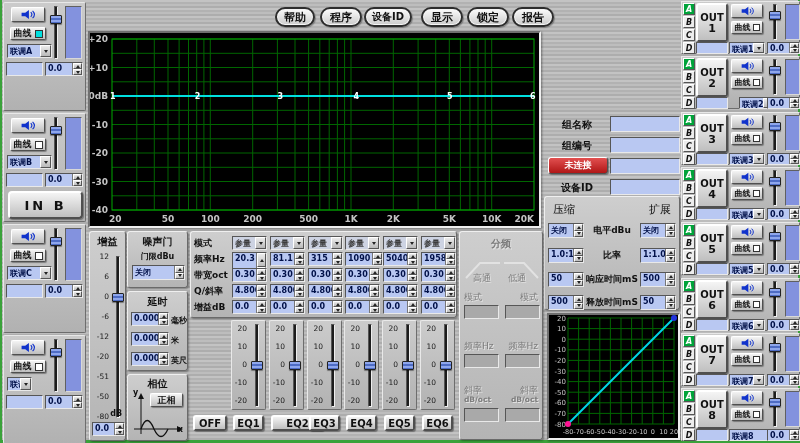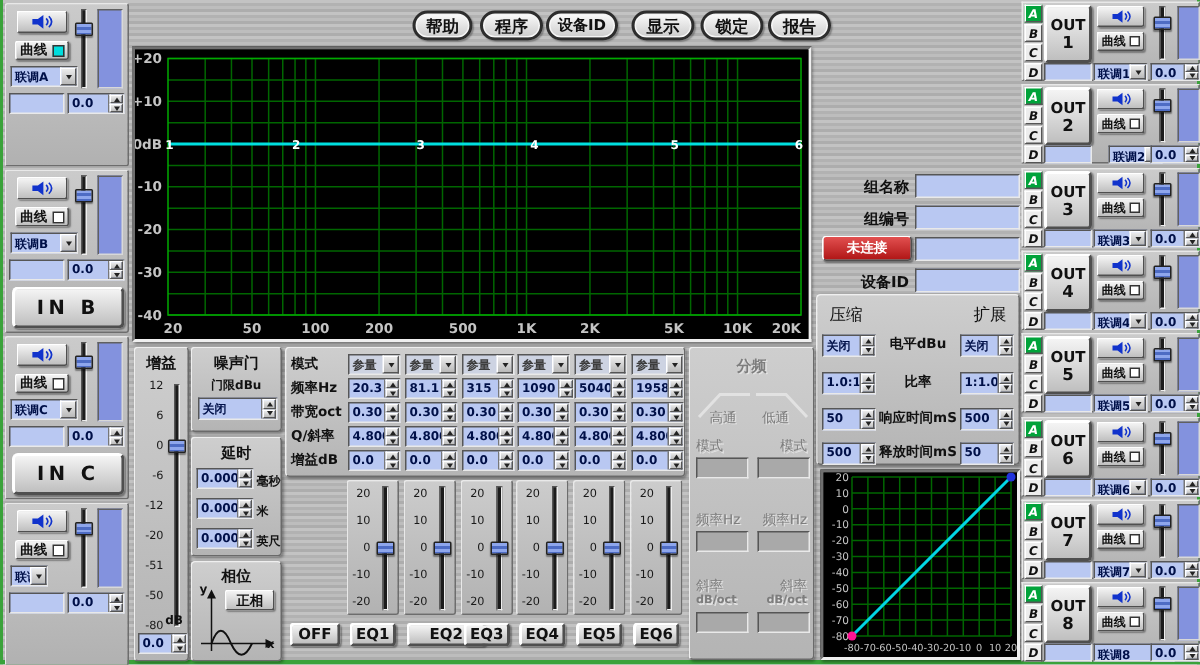--- a/index.html
+++ b/index.html
@@ -41,21 +41,21 @@
 .onum{font-size:11px}
 
 .ttl{position:absolute;width:100%;text-align:center;font-weight:bold;font-size:10px}
 .lbl9{position:absolute;font-size:9px;font-weight:normal}
 .lbl8{position:absolute;font-size:8px;font-weight:bold}
 .dis{color:#7d7d7d;text-shadow:1px 1px 0 #e3e3e3}
 .fld.gray{background:#a9a9a9}
 .combo.grayc{background:#cdd3e2}
 .combo.grayc .cv{color:#3c3c3c}
 
-.inflbl{position:absolute;width:58px;text-align:right;font-size:10px;font-weight:bold}
+.inflbl{position:absolute;width:58px;text-align:center;font-size:10px;font-weight:bold}
 
 .eqlbl{position:absolute;left:3px;width:37px;font-size:9px;font-weight:bold;line-height:14px}
 .strip{position:absolute;width:35px;background:linear-gradient(180deg,#cccccc,#b2b2b2);border:1px solid;border-color:#e9e9e9 #6d6d6d #6d6d6d #e9e9e9;border-radius:2px}
 .scale{position:absolute;display:flex;flex-direction:column;justify-content:space-between;font-size:7.5px;text-align:right;color:#1a1a1a}
 .scale span{line-height:8px}
 .eqbtn{font-weight:bold;font-size:10px;border-width:2px;border-radius:3px}
 </style>
 </head>
 <body>
 
@@ -161,21 +161,20 @@
         <span class="sv">0.0</span>
         <i class="ud">
           <i>
             <u class="tu"></u>
           </i>
           <i>
             <u class="td"></u>
           </i>
         </i>
       </div>
-    <div class="btn inbtn">IN C</div>
   </div>
 
   <div class="inblk" style="top:335px">
     <div class="btn spkr" style="left:7px;top:4px;width:34px;height:15px">
         <svg width="16" height="11" viewBox="0 0 16 12">
           <polygon points="1,4 5,4 9,1 9,11 5,8 1,8" fill="#1133cc"></polygon>
           <path d="M11 3.5 q2.5 2.5 0 5 M13 2 q4 4 0 8" stroke="#1133cc" fill="none" stroke-width="1.2"></path>
         </svg>
       </div>
     <div class="vsl" style="left:45px;top:3px;width:13px;height:53px">
@@ -558,21 +557,21 @@
     <span class="eqlbl" style="top:36px">带宽oct</span>
     <span class="eqlbl" style="top:52px">Q/斜率</span>
     <span class="eqlbl" style="top:68px">增益dB</span>
 
     <div class="combo grayc" style="left:41px;top:4px;width:35px;height:14px">
         <span class="cv">参量</span>
         <i class="cb">
           <i class="td"></i>
         </i>
       </div>
-    <div class="spin" style="left:41px;top:20px;width:35px;height:14px">
+    <div class="spin" style="left:41px;top:20px;width:35px;height:30px">
         <span class="sv">20.3</span>
         <i class="ud">
           <i>
             <u class="tu"></u>
           </i>
           <i>
             <u class="td"></u>
           </i>
         </i>
       </div>

